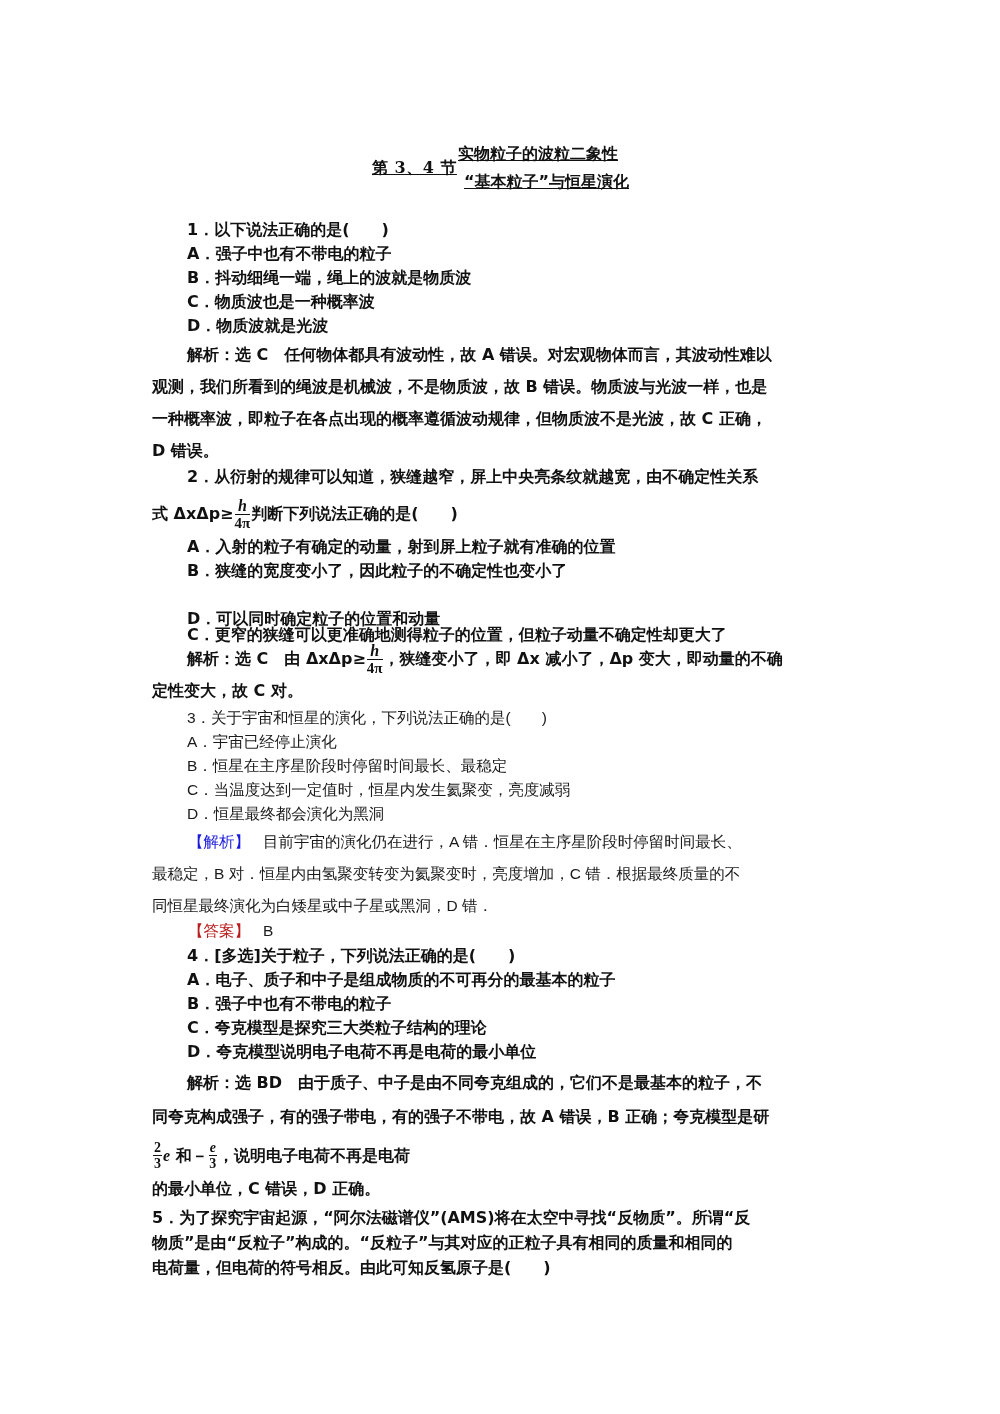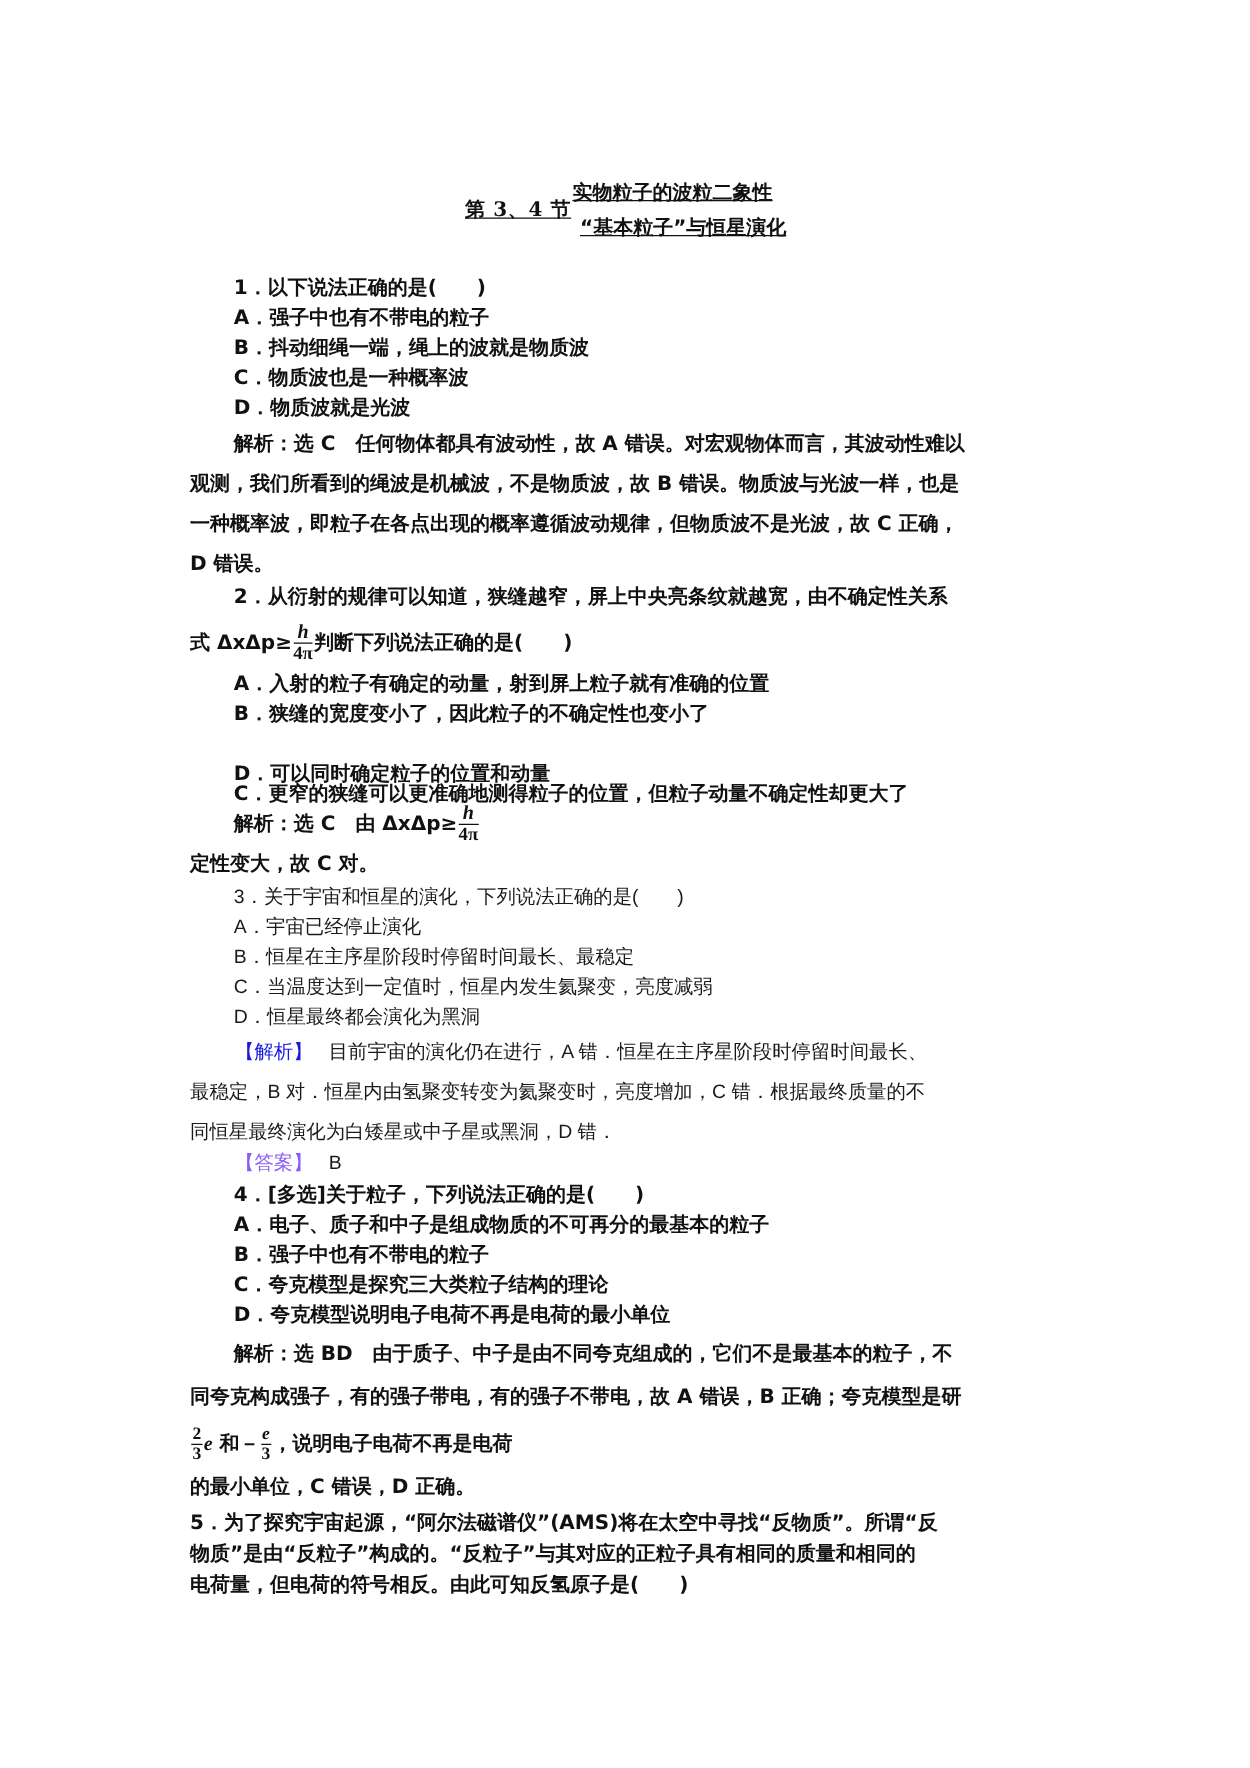--- a/index.html
+++ b/index.html
@@ -25,21 +25,21 @@
     position: absolute; left: 92px; top: 30px; font-size: 16px; font-weight: bold;
     text-decoration: underline; white-space: nowrap;
   }
 
   .line {
     position: absolute; white-space: nowrap; font-size: 16px; line-height: 20px;
   }
   .b { font-weight: bold; }
   .light { font-weight: normal; font-family: Liberation Sans, sans-serif; font-size: 15.5px; color: #1a1a1a; }
   .blue { color: #1a1adb; }
-  .red { color: #8b5cf6; }
+  .red { color: #b91c1c; }
   .ital { font-style: italic; font-family: "Liberation Serif", serif; }
 
   .frac {
     display: inline-block; vertical-align: middle; text-align: center;
     font-family: "Liberation Serif", serif; font-weight: bold; line-height: 1;
     margin: 0 1px;
   }
   .frac .num { display: block; font-size: 16px; border-bottom: 1.2px solid #111; padding: 0 1px; font-style: italic; }
   .frac .den { display: block; font-size: 15px; padding-top: 1px; }
   .frac.small .num { font-size: 14px; }
@@ -71,21 +71,21 @@
   <div>
     <div class="line b" style="left:187px;top:467px;">2．从衍射的规律可以知道，狭缝越窄，屏上中央亮条纹就越宽，由不确定性关系</div>
     <div class="line b" style="left:152px;top:498px;">
       <span>式 ΔxΔp≥</span><span class="frac"><span class="num">h</span><span class="den">4π</span></span><span>判断下列说法正确的是(　　)</span>
     </div>
     <div class="line b" style="left:187px;top:537px;">A．入射的粒子有确定的动量，射到屏上粒子就有准确的位置</div>
     <div class="line b" style="left:187px;top:561px;">B．狭缝的宽度变小了，因此粒子的不确定性也变小了</div>
     <div class="line b" style="left:187px;top:585px;margin-top:40px;">C．更窄的狭缝可以更准确地测得粒子的位置，但粒子动量不确定性却更大了</div>
     <div class="line b" style="left:187px;top:609px;">D．可以同时确定粒子的位置和动量</div>
     <div class="line b" style="left:187px;top:643px;">
-      <span>解析：选 C　由 ΔxΔp≥</span><span class="frac"><span class="num">h</span><span class="den">4π</span></span>
+      <span>解析：选 C　由 ΔxΔp≥</span><span class="frac"><span class="num">h</span><span class="den">4π</span></span><span>，狭缝变小了，即 Δx 减小了，Δp 变大，即动量的不确</span>
     </div>
     <div class="line b" style="left:152px;top:681px;">定性变大，故 C 对。</div>
   </div>
 
   <div>
     <div class="line light" style="left:187px;top:708px;">3．关于宇宙和恒星的演化，下列说法正确的是(　　)</div>
     <div class="line light" style="left:187px;top:732px;">A．宇宙已经停止演化</div>
     <div class="line light" style="left:187px;top:756px;">B．恒星在主序星阶段时停留时间最长、最稳定</div>
     <div class="line light" style="left:187px;top:780px;">C．当温度达到一定值时，恒星内发生氦聚变，亮度减弱</div>
     <div class="line light" style="left:187px;top:804px;">D．恒星最终都会演化为黑洞</div>

